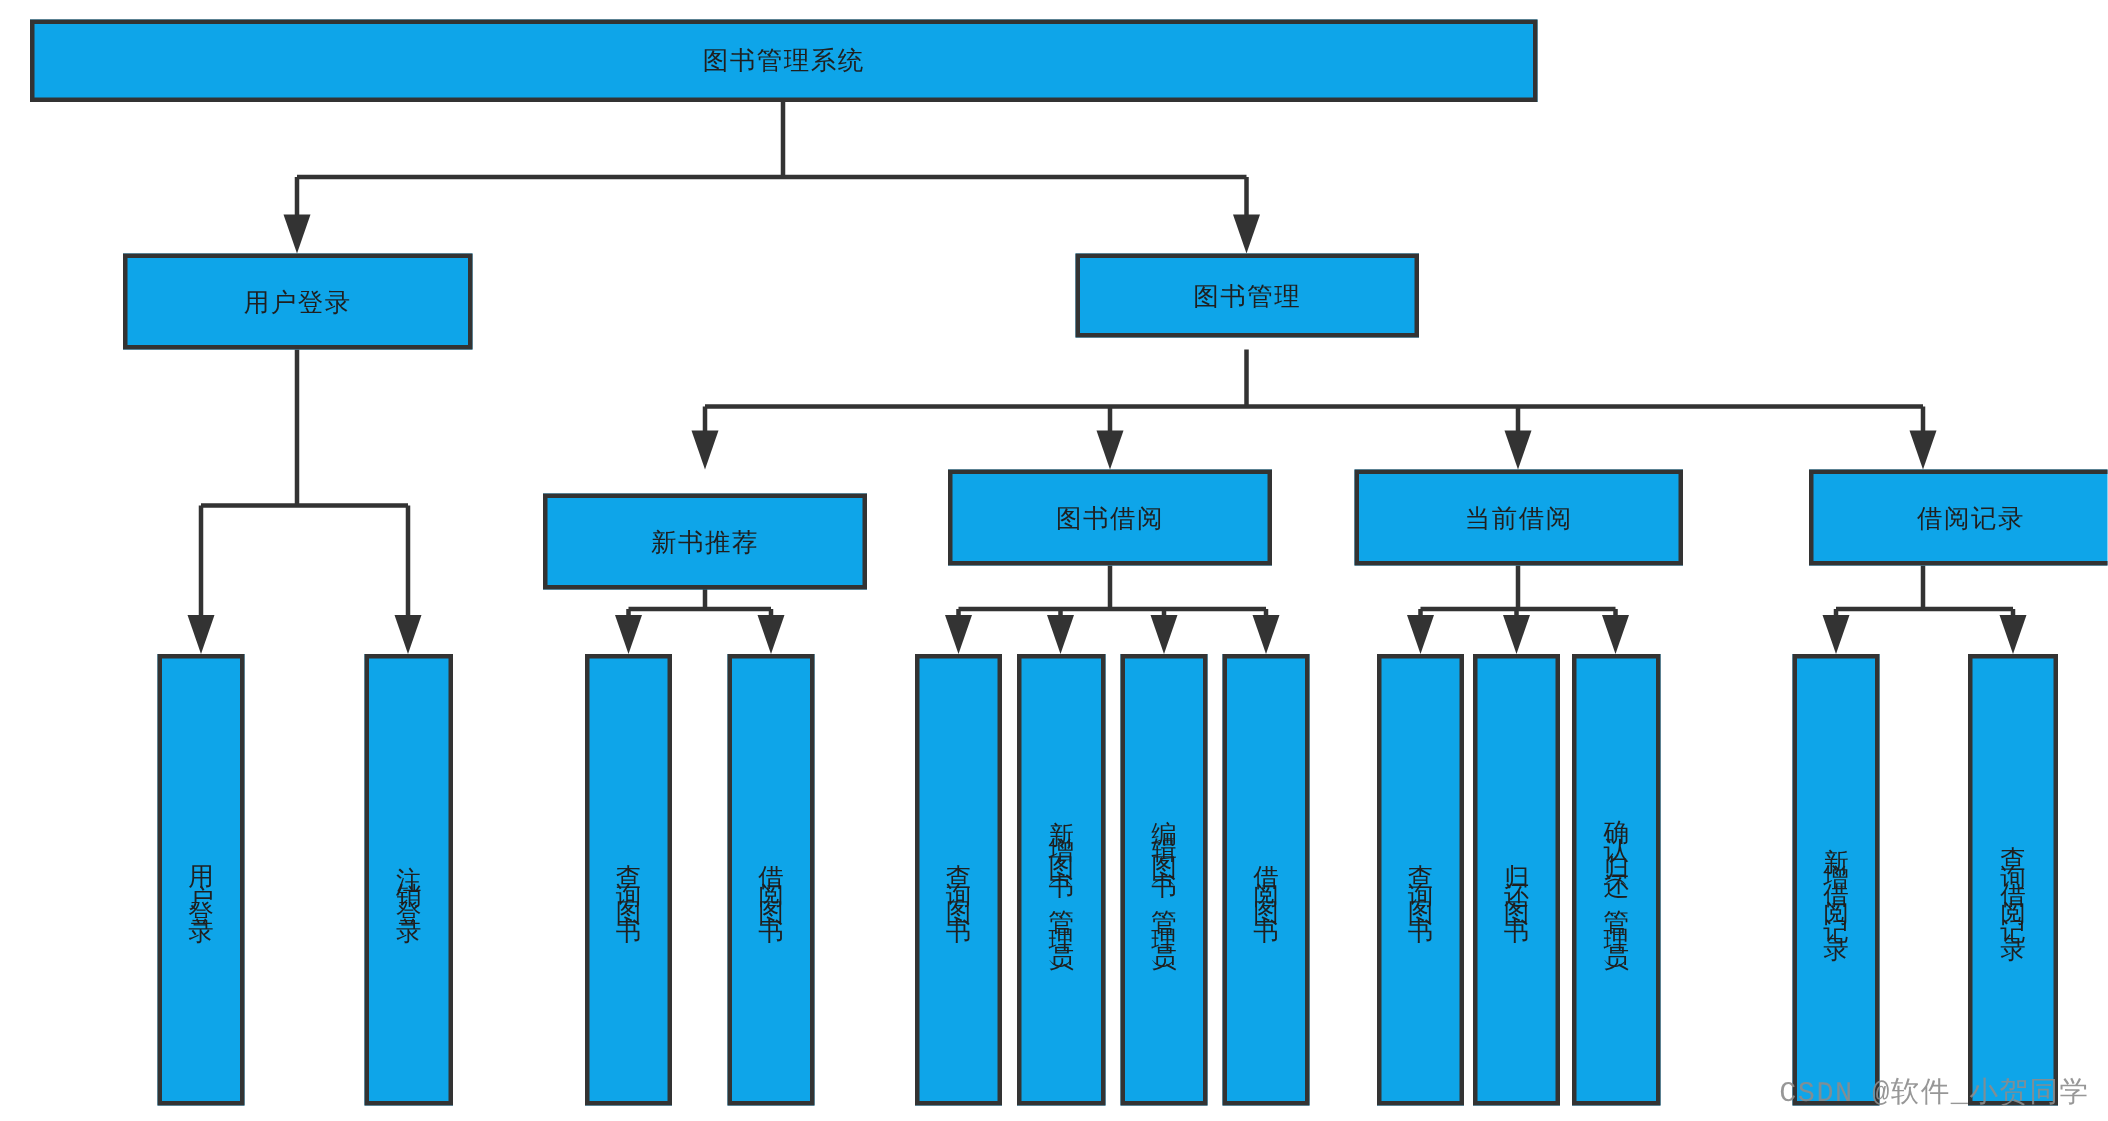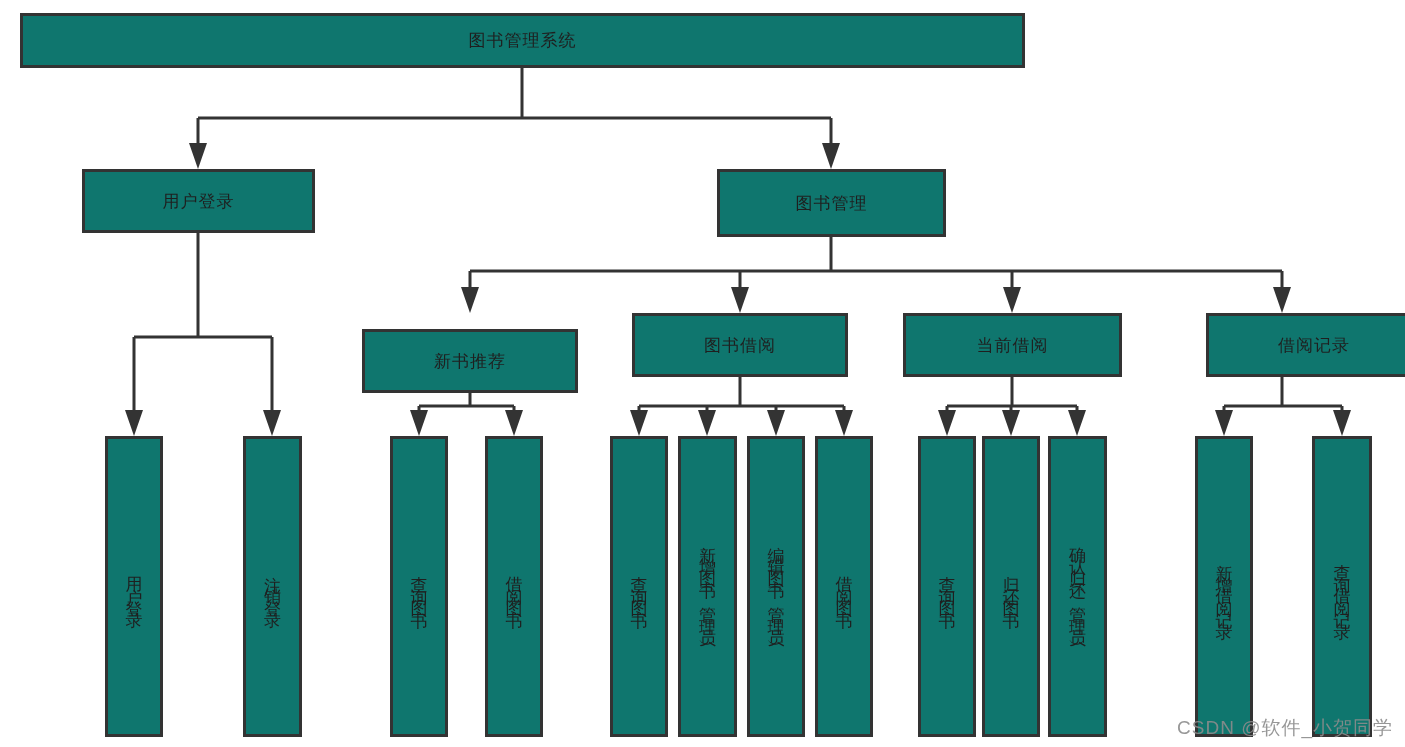--- a/index.html
+++ b/index.html
@@ -5,35 +5,36 @@
   html, body { margin: 0; padding: 0; background: #ffffff; }
   body {
     width: 1405px; height: 747px; position: relative; overflow: hidden;
     font-family: "Liberation Sans", "DejaVu Sans", sans-serif;
     color: #1f1f1f;
   }
   .chart { position: absolute; left: 0; top: 0; width: 1405px; height: 747px; }
   svg.connectors { position: absolute; left: 0; top: 0; z-index: 1; }
   .node {
     position: absolute; box-sizing: border-box;
-    border: 3px solid #333333; background: #0f766e;
+    border: 3px solid #333333; background: #0ea5e9;
     display: flex; align-items: center; justify-content: center;
     z-index: 2;
   }
   .node .lbl {
     font-size: 17px; letter-spacing: 1px; color: #1f1f1f; white-space: nowrap;
   }
   .node.leaf .lbl {
     writing-mode: vertical-rl; text-orientation: mixed;
     letter-spacing: 12px; white-space: normal; line-height: 1;
   }
   .watermark {
     position: absolute; right: 12px; bottom: 6px; z-index: 3;
     font-size: 19px; color: rgba(140,140,140,0.9); letter-spacing: 1px;
     white-space: nowrap;
+    font-family: Liberation Mono, monospace;
   }
 </style>
 </head>
 <body>
 
 <div class="chart">
 
   <svg class="connectors" width="1405" height="747" viewBox="0 0 1405 747">
     <path fill="none" stroke="#333333" stroke-width="3" d="M522 68 V118 M198 118 H831 M198 118 V145 M831 118 V145
              M831 233 V271 M470 271 H1282 M470 271 V289 M740 271 V289 M1012 271 V289 M1282 271 V289
@@ -65,21 +66,21 @@
     </g>
   </svg>
 
   <div class="node" style="left:20px;top:13px;width:1005px;height:55px">
     <span class="lbl">图书管理系统</span>
   </div>
 
   <div class="node" style="left:82px;top:169px;width:233px;height:64px">
     <span class="lbl">用户登录</span>
   </div>
-  <div class="node" style="left:717px;top:169px;width:229px;height:68px">
+  <div class="node" style="left:717px;top:169px;width:229px;height:56px">
     <span class="lbl">图书管理</span>
   </div>
 
   <div class="node" style="left:362px;top:329px;width:216px;height:64px">
     <span class="lbl">新书推荐</span>
   </div>
   <div class="node" style="left:903px;top:313px;width:219px;height:64px">
     <span class="lbl">当前借阅</span>
   </div>
   <div class="node" style="left:632px;top:313px;width:216px;height:64px">

